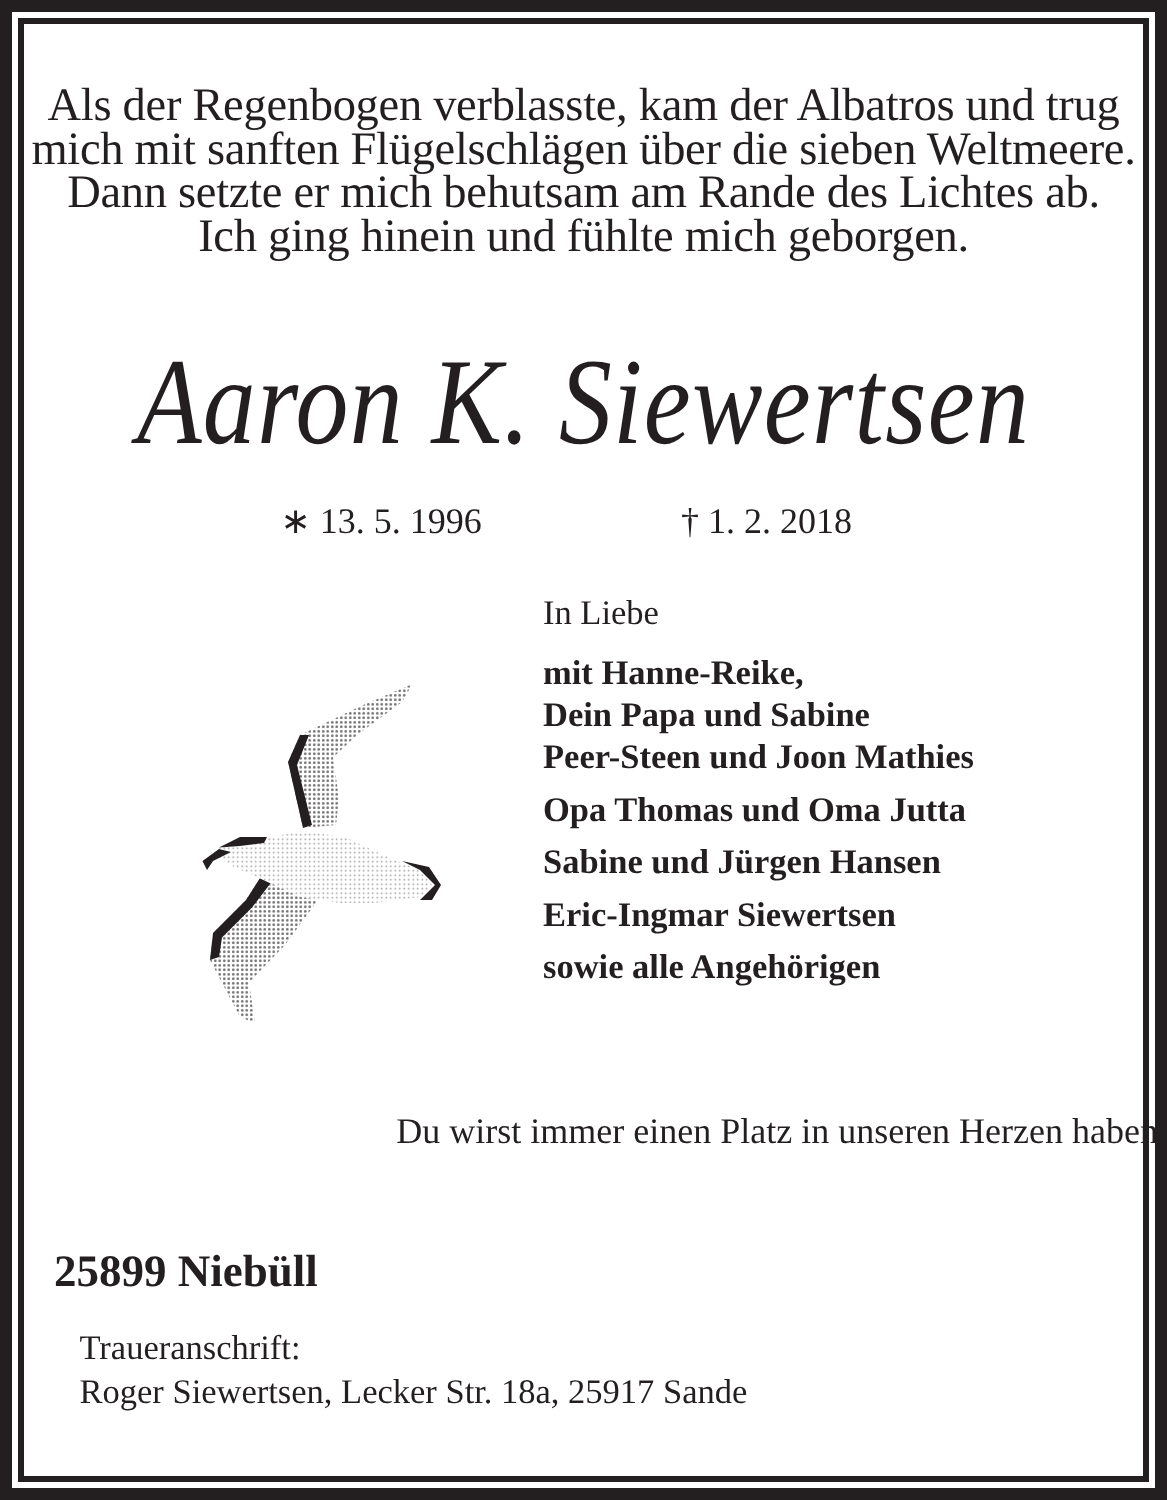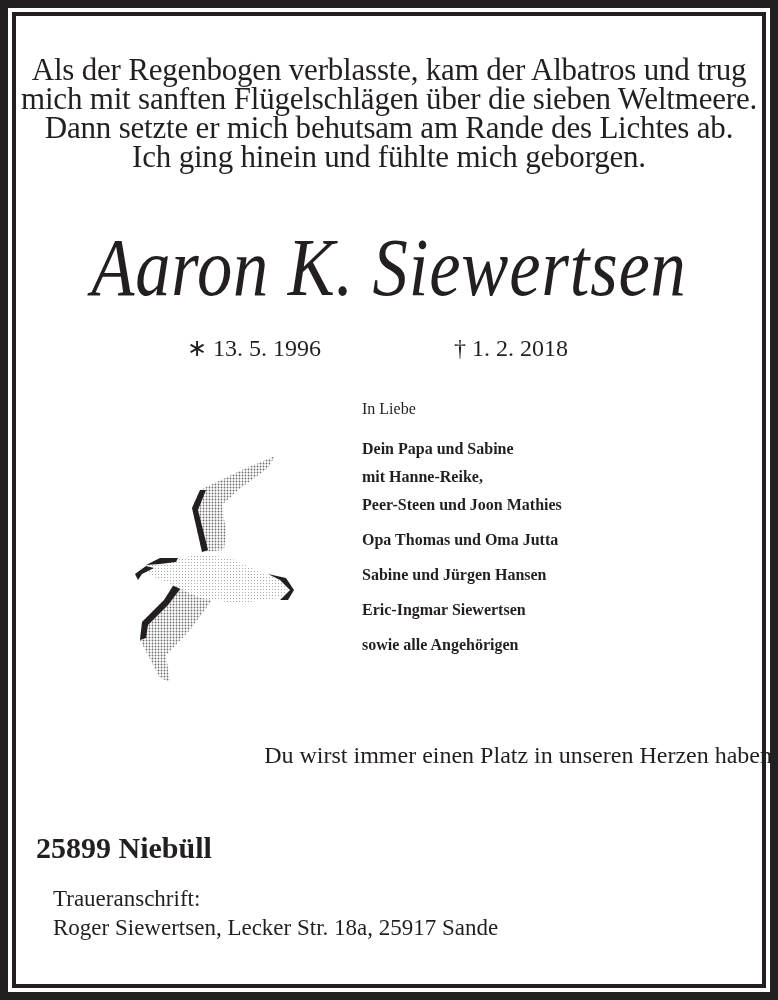--- a/index.html
+++ b/index.html
@@ -57,21 +57,21 @@
     .dates .died { position: absolute; left: 454px; }
     .bird {
       position: absolute;
       left: 130px; top: 450px;
       width: 170px; height: 235px;
     }
     .mourners {
       position: absolute;
       left: 362px; top: 395px;
       font-family: "Liberation Serif", serif;
-      font-size: 16px;
+      font-size: 23px;
     }
     .mourners .intro {
       line-height: 28px;
       margin-bottom: 12px;
     }
     .mourners .group {
       font-weight: bold;
       line-height: 28px;
       margin-bottom: 7px;
       white-space: nowrap;
@@ -143,22 +143,22 @@
   <path d="M138 124 L156 128 L164 140 L158 150 L150 150 L160 140 L150 130 Z" fill="#231f20"></path>
 
   <path d="M16 115 L30 108 L48 108 L46 112 L30 114 Z" fill="#231f20"></path>
 
   <path d="M5 124 L16 116 L24 118 L12 124 L8 130 Z" fill="#231f20"></path>
 </svg>
 
 <div class="mourners">
   <div class="intro">In Liebe</div>
   <div class="group">
+    <div>mit Hanne-Reike,</div>
     <div>Dein Papa und Sabine</div>
-    <div>mit Hanne-Reike,</div>
     <div>Peer-Steen und Joon Mathies</div>
   </div>
   <div class="group">
     <div>Opa Thomas und Oma Jutta</div>
   </div>
   <div class="group">
     <div>Sabine und Jürgen Hansen</div>
   </div>
   <div class="group">
     <div>Eric-Ingmar Siewertsen</div>

